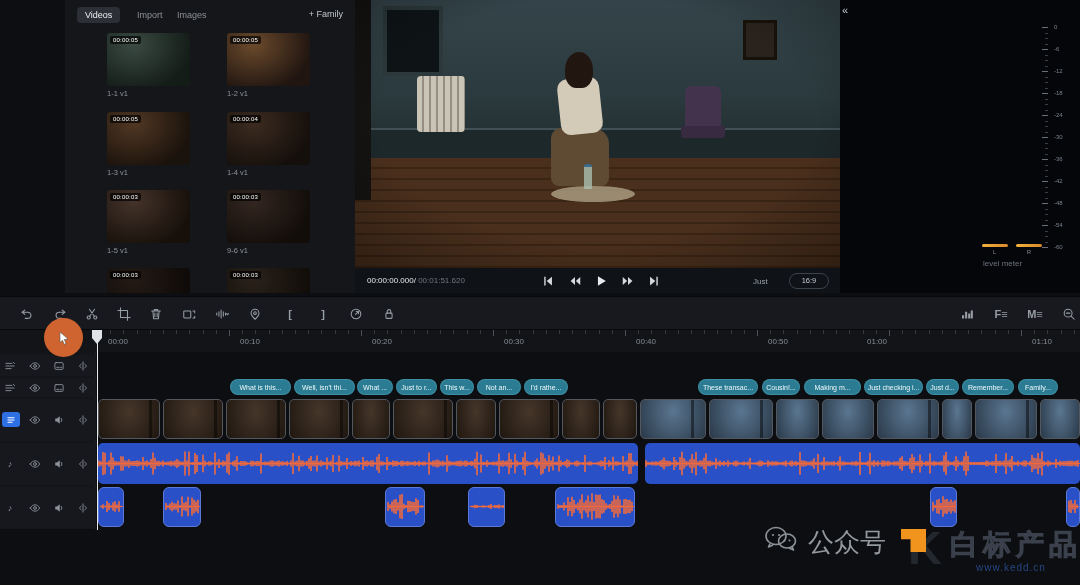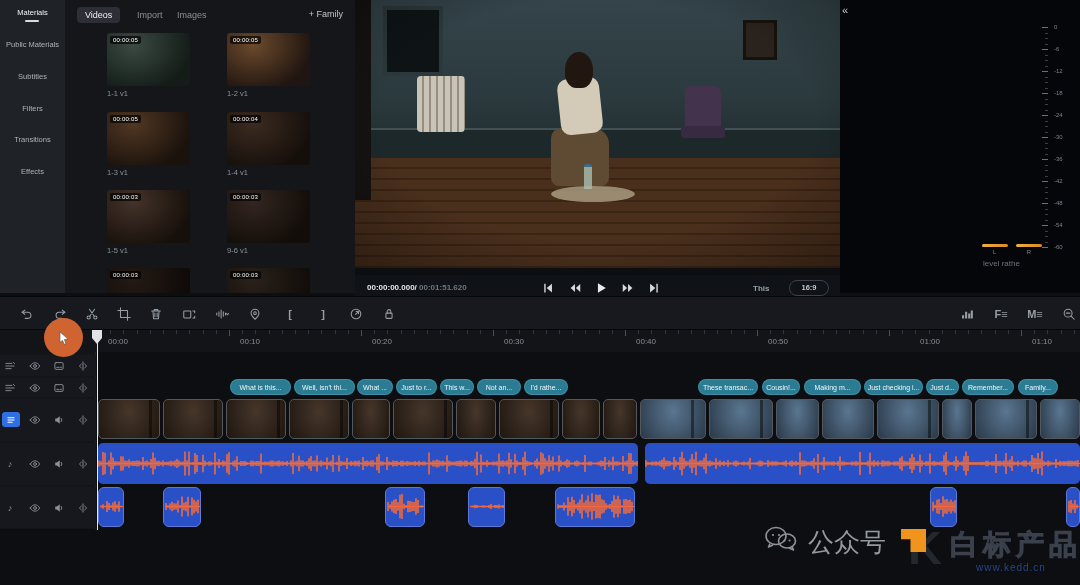--- a/index.html
+++ b/index.html
@@ -13,21 +13,21 @@
   
   #mat-panel{left:65px;top:0;width:290px;height:293px;background:#141619;overflow:hidden;}
   .tab{position:absolute;top:7px;font-size:9px;color:#8b9097;padding:3px 8px;border-radius:4px;}
   .tab.active{background:#2c3036;color:#eceef0;}
   #import-btn{position:absolute;top:9px;right:12px;font-size:9px;color:#c3c7cd;}
   .thumb{position:absolute;width:83px;height:53px;border-radius:3px;overflow:hidden;}
   .thumb .badge{position:absolute;top:3px;left:3px;font-size:6px;color:#fff;background:rgba(0,0,0,.68);padding:1px 3px;border-radius:2px;letter-spacing:.2px;}
   .thumb-label{position:absolute;font-size:7.5px;color:#8f949b;}
   
   #preview{left:355px;top:0;width:485px;height:268px;background:#000;overflow:hidden;}
-  #transport{left:355px;top:275px;width:485px;height:25px;background:#0f1318;font-weight:bold;}
+  #transport{left:355px;top:268px;width:485px;height:25px;background:#0f1318;}
   .t-time{position:absolute;left:12px;top:8px;font-size:8px;}
   .t-btn{position:absolute;top:5px;width:16px;height:15px;display:flex;align-items:center;justify-content:center;}
   #speed-label{position:absolute;top:9px;font-size:8px;color:#9aa0a6;}
   #ratio-pill{position:absolute;top:5px;width:38px;height:14px;border:1px solid #3c4248;border-radius:8px;font-size:7.5px;color:#c4c8ce;text-align:center;line-height:14px;}
   
   #right-panel{left:840px;top:0;width:240px;height:293px;background:#04060a;}
   .meter-label{position:absolute;font-size:6px;color:#7d838c;}
   .tick{position:absolute;background:#6a7078;height:1px;}
   .tick.minor{background:#383e45;}
   .meter-bar{position:absolute;height:3px;border-radius:2px;background:linear-gradient(90deg,#f2b13e,#d9882a);}
@@ -61,29 +61,20 @@
   #wm-logo{position:absolute;left:143px;top:9px;width:25px;height:23px;background:#f0941e;clip-path:polygon(0 0,100% 0,100% 100%,38% 100%,38% 45%,0 45%);}
   #wm-k{position:absolute;left:150px;top:0px;font-size:47px;font-weight:bold;color:#23272e;}
   #wm-brand{position:absolute;left:192px;top:6px;font-size:28px;letter-spacing:5px;color:#14171c;-webkit-text-stroke:1px #3a414c;font-weight:bold;}
   #wm-url{position:absolute;left:218px;top:42px;font-size:10px;color:#2c4f96;opacity:.85;letter-spacing:1px;}
 </style>
 </head>
 <body>
 
 <div id="app">
 
-  <div id="sidebar" class="abs">
-      <div class="side-item active" style="top: 8px;">Materials</div>
-      <div class="side-underline" style="left: 25px; top: 20px;"></div>
-      <div class="side-item" style="top: 40px;">Public Materials</div>
-      <div class="side-item" style="top: 72px;">Subtitles</div>
-      <div class="side-item" style="top: 104px;">Filters</div>
-      <div class="side-item" style="top: 135px;">Transitions</div>
-      <div class="side-item" style="top: 167px;">Effects</div>
-    </div>
 
   <div id="mat-panel" class="abs">
     <div id="tabs-row">
         <div class="tab active" style="left: 12px;">Videos</div>
         <div class="tab" style="left: 64px;">Import</div>
         <div class="tab" style="left: 104px;">Images</div>
       </div>
     <div id="import-btn">+ Family</div>
     <div id="thumb-grid">
         <div class="thumb" style="left: 42px; top: 33px; background: radial-gradient(70% 90% at 32% 22%, rgb(58, 74, 66), rgb(20, 28, 24));">
@@ -164,21 +155,21 @@
             <path d="M8 3.5 13 8l-5 4.5zM2 3.5 7 8l-5 4.5z" fill="#d6dade"></path>
           </svg>
         </div>
         <div class="t-btn" style="left: 291px;">
           <svg width="14" height="14" viewBox="0 0 16 16">
             <path d="M11.5 3v10" stroke="#d6dade" stroke-width="1.6"></path>
             <path d="M3.5 3l6 5-6 5z" fill="#d6dade"></path>
           </svg>
         </div>
       </div>
-    <div id="speed-label" style="left:398px">This</div>
+    <div id="speed-label" style="left:398px">Just</div>
     <div id="ratio-pill" style="left:434px">16:9</div>
   </div>
 
   <div id="right-panel" class="abs">
     <div id="collapse-btn">«</div>
     <div id="meter" style="position: absolute; inset: 0px;">
         <div class="tick" style="left: 202px; top: 27px; width: 6px;"></div>
         <div class="tick minor" style="left: 205px; top: 32.5px; width: 3px;"></div>
         <div class="tick minor" style="left: 205px; top: 38px; width: 3px;"></div>
         <div class="tick minor" style="left: 205px; top: 43.5px; width: 3px;"></div>
@@ -228,21 +219,21 @@
         <div class="tick minor" style="left: 205px; top: 236px; width: 3px;"></div>
         <div class="tick minor" style="left: 205px; top: 241.5px; width: 3px;"></div>
         <div class="meter-label" style="left: 214px; top: 222px;">-54</div>
         <div class="tick" style="left: 202px; top: 247px; width: 6px;"></div>
         <div class="meter-label" style="left: 214px; top: 244px;">-60</div>
         <div class="meter-bar" style="left: 142px; top: 244px; width: 26px;"></div>
         <div class="chan-label" style="left: 153px; top: 249px;">L</div>
         <div class="meter-bar" style="left: 176px; top: 244px; width: 26px;"></div>
         <div class="chan-label" style="left: 187px; top: 249px;">R</div>
       </div>
-    <div id="meter-caption" style="left:143px;top:259px">level rathe</div>
+    <div id="meter-caption" style="left:143px;top:259px">level meter</div>
   </div>
 
   <div id="toolbar" class="abs">
       <div class="tool-ic" style="left: 16px;">
         <svg width="14" height="14" viewBox="0 0 16 16">
           <path d="M5.5 3.5 2.5 6l3 2.5" fill="none" stroke="currentColor" stroke-width="1.2" stroke-linecap="round" stroke-linejoin="round"></path>
           <path d="M2.5 6h6.5a3.5 3.5 0 0 1 0 7H6" fill="none" stroke="currentColor" stroke-width="1.2" stroke-linecap="round" stroke-linejoin="round"></path>
         </svg>
       </div>
       <div class="tool-ic" style="left: 49px;">
@@ -398,21 +389,21 @@
       <div class="rtick" style="left: 1034.2px; height: 4px; background: rgb(52, 57, 63);"></div>
       <div class="rtick" style="left: 1047.4px; height: 4px; background: rgb(52, 57, 63);"></div>
       <div class="rtick" style="left: 1060.6px; height: 4px; background: rgb(52, 57, 63);"></div>
       <div class="rtick" style="left: 1073.8px; height: 4px; background: rgb(52, 57, 63);"></div>
       <div class="ruler-label" style="left: 108px;">00:00</div>
       <div class="ruler-label" style="left: 240px;">00:10</div>
       <div class="ruler-label" style="left: 372px;">00:20</div>
       <div class="ruler-label" style="left: 504px;">00:30</div>
       <div class="ruler-label" style="left: 636px;">00:40</div>
       <div class="ruler-label" style="left: 768px;">00:50</div>
-      <div class="ruler-label" style="left: 920px;">01:00</div>
+      <div class="ruler-label" style="left: 867px;">01:00</div>
       <div class="ruler-label" style="left: 1032px;">01:10</div>
     </div>
 
   <div id="tracks" class="abs">
     <div id="header-col">
         <div class="hdr-row" style="top: 3px; height: 21px; background: rgb(22, 24, 29);">
           <div class="hdr-ic" style="left: 2px; top: 2.5px;">
             <svg width="12" height="12" viewBox="0 0 16 16">
               <path d="M2.5 4.5h8M2.5 8h11M2.5 11.5h7" fill="none" stroke="currentColor" stroke-width="1.2" stroke-linecap="round" stroke-linejoin="round"></path>
               <path d="M12.5 3.2l1.6 1.6" fill="none" stroke="currentColor" stroke-width="1.2" stroke-linecap="round" stroke-linejoin="round"></path>

